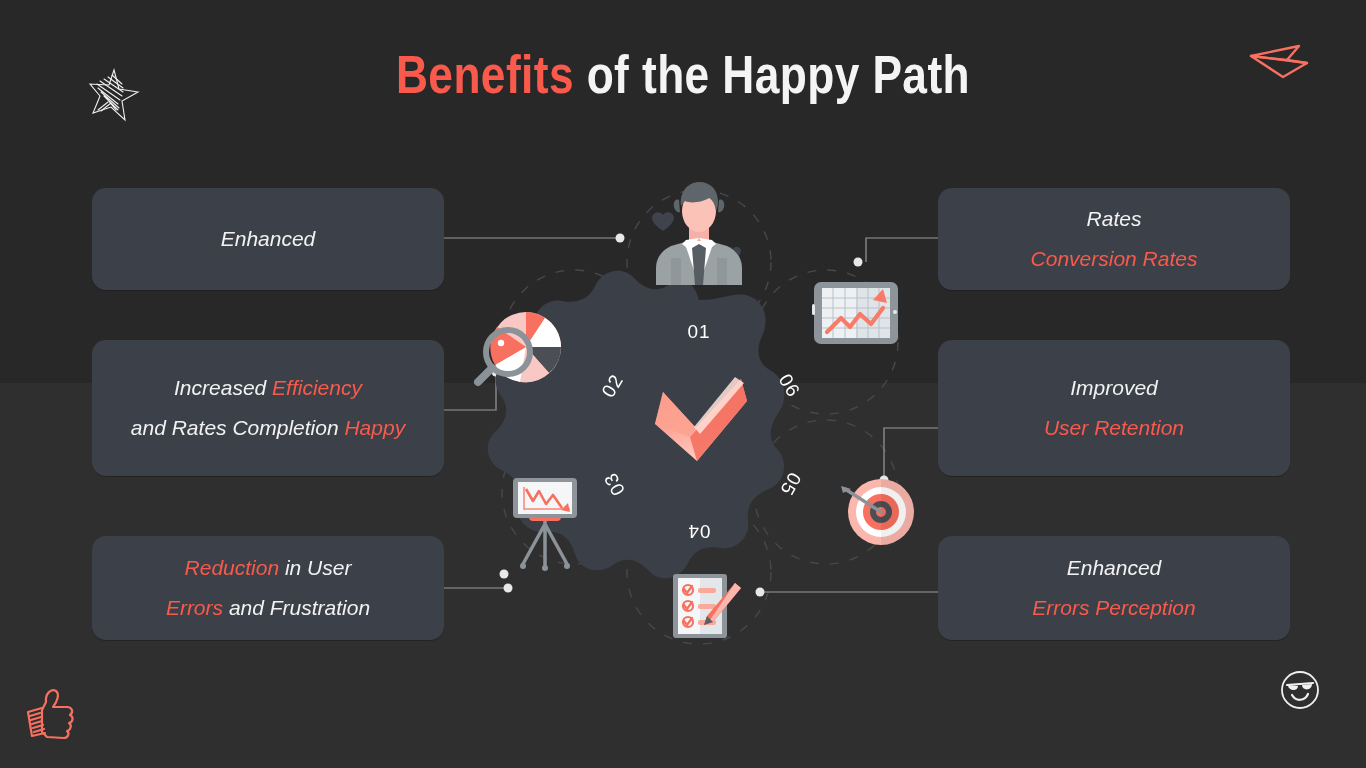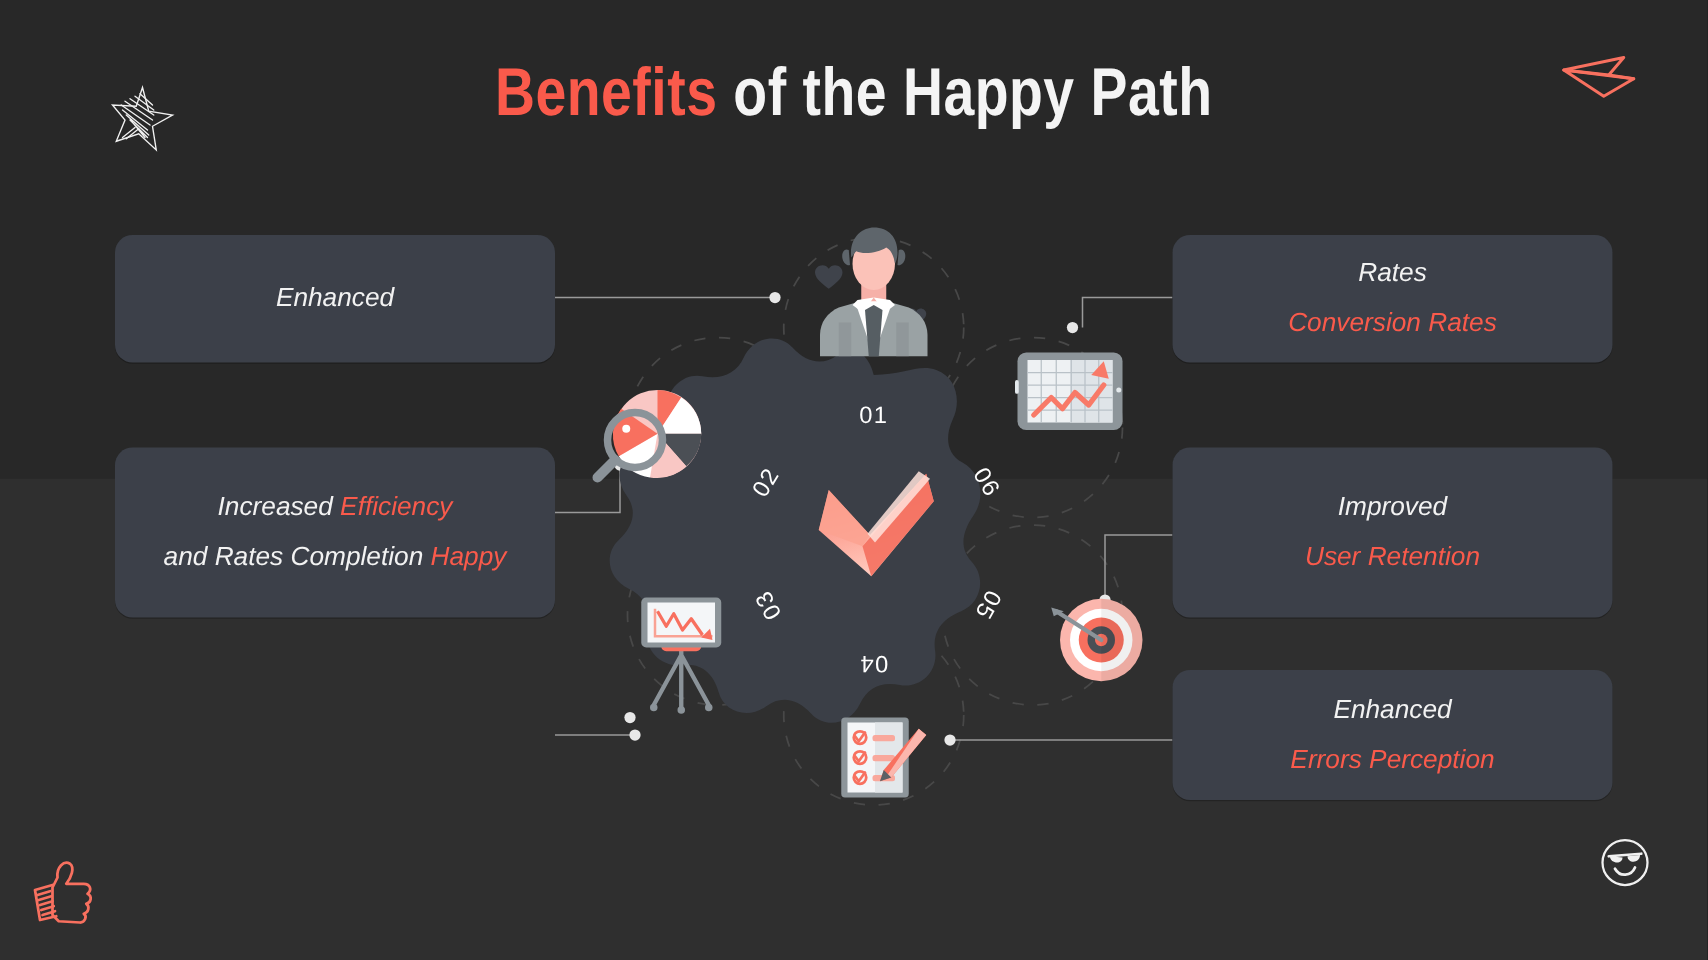--- a/index.html
+++ b/index.html
@@ -63,21 +63,21 @@
   .card .line {
     font-size: 21px;
     line-height: 40px;
     white-space: nowrap;
     font-style: italic;
   }
   .card .accent { color: #fa5a4b; }
   .card-l { left: 92px; }
   .card-r { left: 938px; }
   .row-1 { top: 188px; height: 102px; }
-  .row-2 { top: 358px; height: 136px; }
+  .row-2 { top: 340px; height: 136px; }
   .row-3 { top: 536px; height: 104px; }
 
   
   .layer {
     position: absolute;
     left: 0; top: 0;
     width: 1366px; height: 768px;
     pointer-events: none;
   }
   
@@ -317,20 +317,28 @@
 
   <div class="card card-l row-2">
     <div class="line">
       <span>Increased </span><span class="accent">Efficiency</span>
     </div>
     <div class="line">
       <span>and Rates Completion </span><span class="accent">Happy</span>
     </div>
   </div>
 
+  <div class="card card-l row-3">
+    <div class="line">
+      <span class="accent">Reduction</span><span> in User</span>
+    </div>
+    <div class="line">
+      <span class="accent">Errors</span><span> and Frustration</span>
+    </div>
+  </div>
 
   <div class="card card-r row-1">
     <div class="line">
       <span>Rates</span>
     </div>
     <div class="line">
       <span class="accent">Conversion Rates</span>
     </div>
   </div>
 

